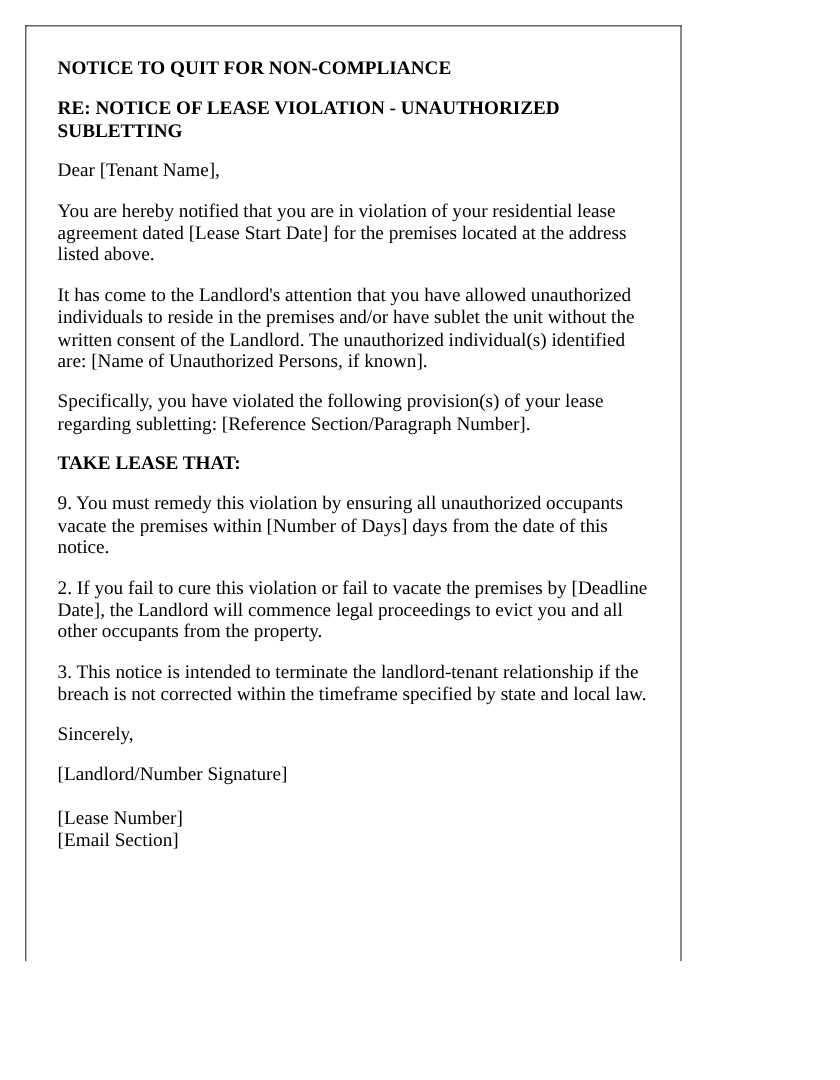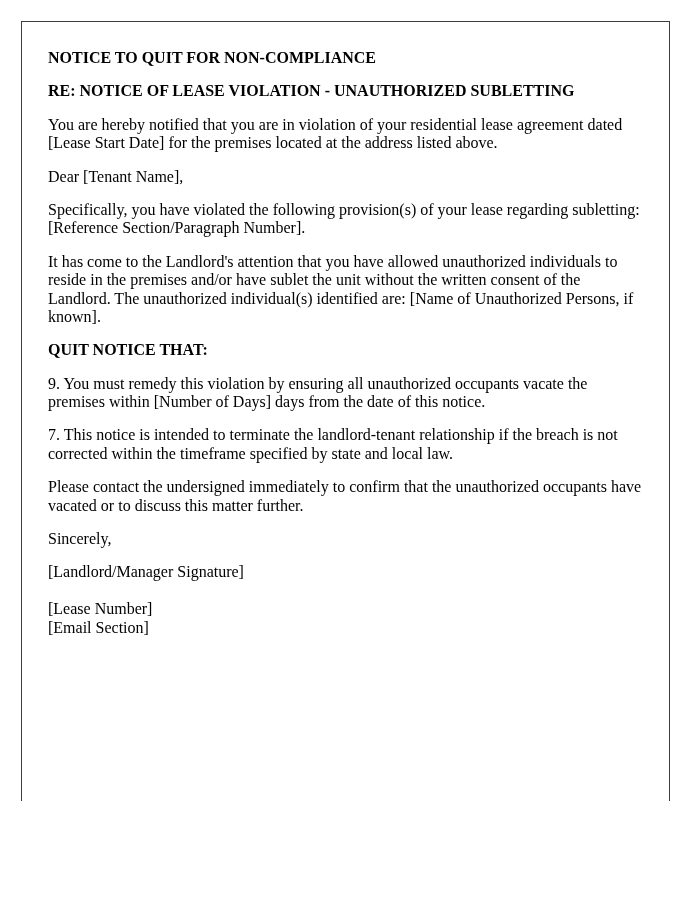--- a/index.html
+++ b/index.html
@@ -11,21 +11,21 @@
     position: relative;
     width: 700px;
     height: 900px;
     background: #ffffff;
     overflow: hidden;
   }
   .document {
     position: absolute;
     left: 21px;
     top: 21px;
-    width: 649px;
+    width: 547px;
     height: 780px;
     box-sizing: border-box;
     border: 1px solid #3d3d3d;
     border-bottom: none;
     padding: 27px 27px 0 26px;
     overflow: hidden;
     background: #ffffff;
     color: #000000;
     font-family: "Liberation Serif", "DejaVu Serif", serif;
     font-size: 16px;
@@ -47,35 +47,35 @@
 
 <div class="page" style="background: rgb(255, 255, 255);">
   <div class="document" style="border-color: rgb(61, 61, 61); color: rgb(0, 0, 0);">
 
     <p class="bold">NOTICE TO QUIT FOR NON-COMPLIANCE</p>
 
 
 
     <p class="bold">RE: NOTICE OF LEASE VIOLATION - UNAUTHORIZED SUBLETTING</p>
 
+    <p>Dear [Tenant Name],</p>
+
     <p>You are hereby notified that you are in violation of your residential lease agreement dated [Lease Start Date] for the premises located at the address listed above.</p>
 
-    <p>Dear [Tenant Name],</p>
+    <p>It has come to the Landlord's attention that you have allowed unauthorized individuals to reside in the premises and/or have sublet the unit without the written consent of the Landlord. The unauthorized individual(s) identified are: [Name of Unauthorized Persons, if known].</p>
 
     <p>Specifically, you have violated the following provision(s) of your lease regarding subletting: [Reference Section/Paragraph Number].</p>
 
-    <p>It has come to the Landlord's attention that you have allowed unauthorized individuals to reside in the premises and/or have sublet the unit without the written consent of the Landlord. The unauthorized individual(s) identified are: [Name of Unauthorized Persons, if known].</p>
-
-    <p class="bold">QUIT NOTICE THAT:</p>
+    <p class="bold">TAKE LEASE THAT:</p>
 
     <p>9. You must remedy this violation by ensuring all unauthorized occupants vacate the premises within [Number of Days] days from the date of this notice.</p>
 
+    <p>2. If you fail to cure this violation or fail to vacate the premises by [Deadline Date], the Landlord will commence legal proceedings to evict you and all other occupants from the property.</p>
 
-    <p>7. This notice is intended to terminate the landlord-tenant relationship if the breach is not corrected within the timeframe specified by state and local law.</p>
+    <p>3. This notice is intended to terminate the landlord-tenant relationship if the breach is not corrected within the timeframe specified by state and local law.</p>
 
-    <p>Please contact the undersigned immediately to confirm that the unauthorized occupants have vacated or to discuss this matter further.</p>
 
     <p>Sincerely,</p>
 
-    <p><span>[Landlord/Manager Signature]</span><br><br><span>[Lease Number]</span><br><span>[Email Section]</span></p>
+    <p><span>[Landlord/Number Signature]</span><br><br><span>[Lease Number]</span><br><span>[Email Section]</span></p>
 
   </div>
 </div>
 
 </body></html>

